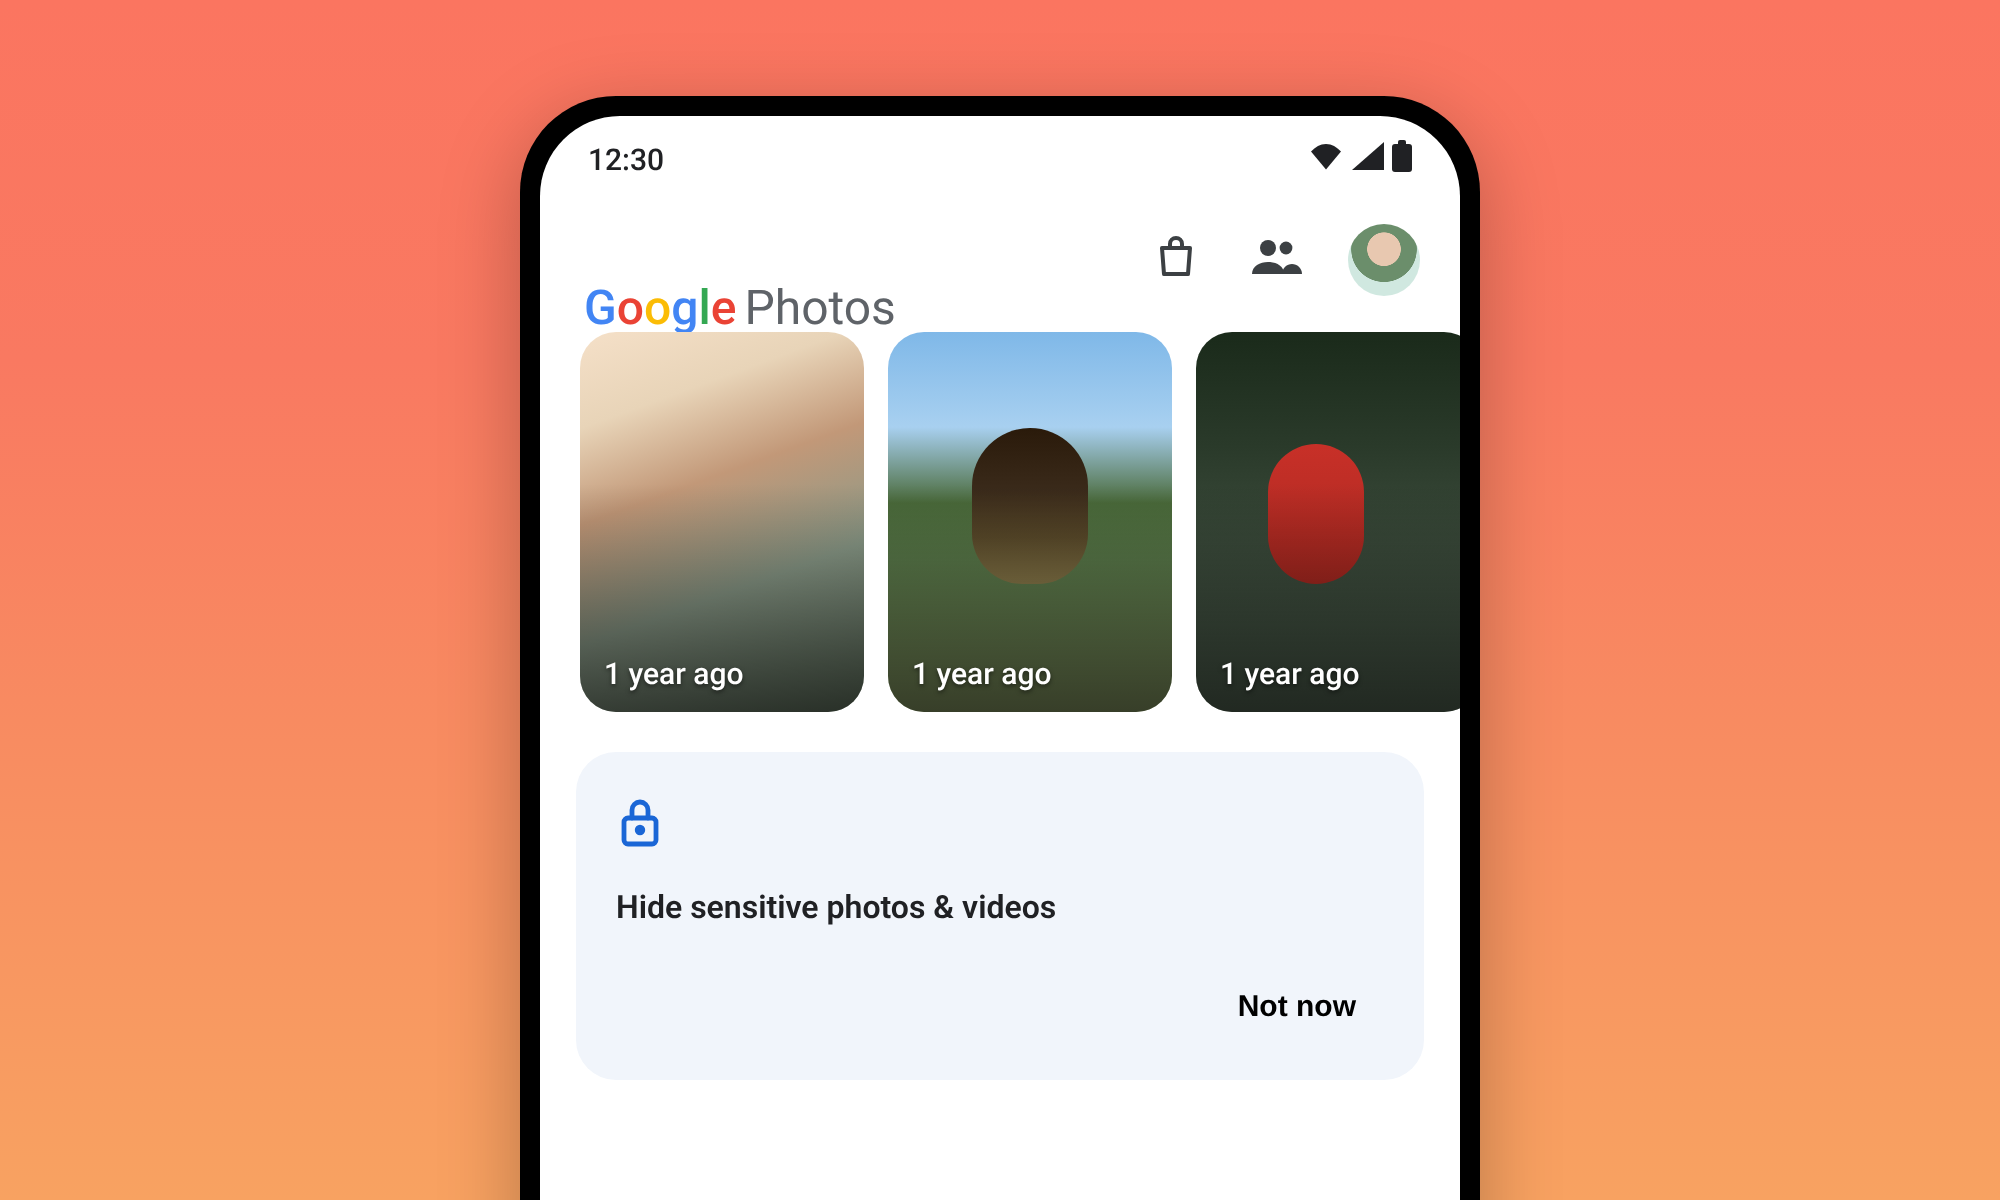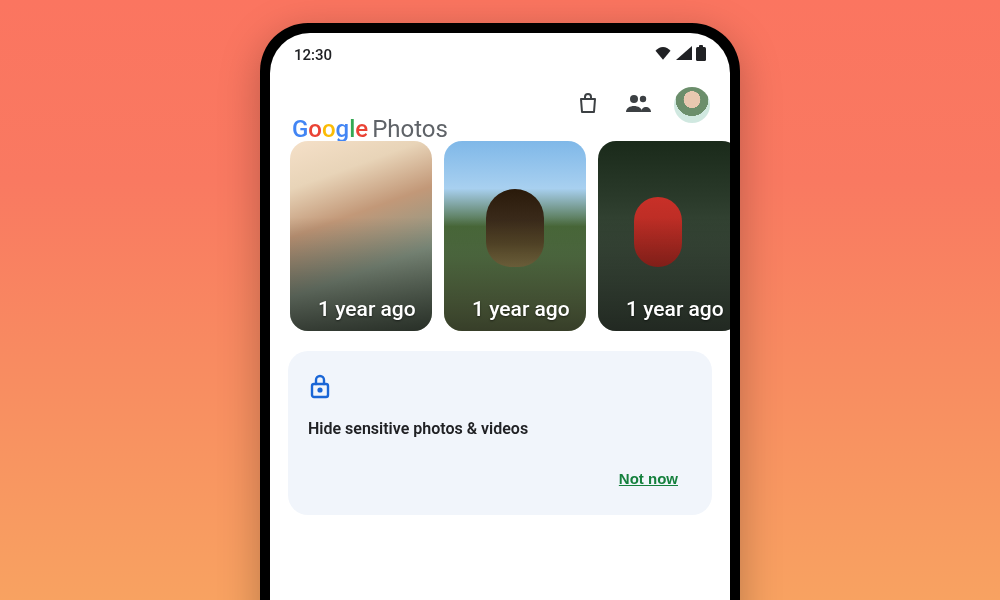--- a/index.html
+++ b/index.html
@@ -1,21 +1,21 @@
 <!DOCTYPE html>
 <html><head>
 <meta charset="utf-8">
 <style>
   * { box-sizing: border-box; margin: 0; padding: 0; }
   html, body { width: 1000px; height: 600px; overflow: hidden; font-family: -apple-system, Roboto, Arial, sans-serif; }
   .stage {
     width: 1000px; height: 600px;
     background: linear-gradient(180deg, #fb7560 0%, #f97961 30%, #f88b61 60%, #f8a261 100%);
     display: flex; align-items: flex-start; justify-content: center;
-    padding-top: 23px;
+    padding-top: 48px;
   }
   .phone {
     width: 480px; height: 720px;
     background: #000; border-radius: 48px;
     padding: 10px;
     position: relative;
     box-shadow: 0 10px 40px rgba(0,0,0,0.25);
   }
   .screen {
     width: 100%; height: 100%;
@@ -48,21 +48,21 @@
   }
   .memory {
     width: 142px; height: 190px; border-radius: 18px; flex-shrink: 0;
     position: relative; overflow: hidden; color: #fff;
   }
   .memory::after {
     content:""; position:absolute; left:0; right:0; bottom:0; height:60%;
     background: linear-gradient(180deg, rgba(0,0,0,0) 0%, rgba(0,0,0,0.55) 100%);
   }
   .memory .label {
-    position:absolute; left:28px; bottom:10px; z-index:2; font-size:21px; font-weight:500;
+    position:absolute; left:12px; bottom:10px; z-index:2; font-size:15px; font-weight:500;
     text-shadow: 0 1px 2px rgba(0,0,0,0.5);
   }
   .mem1 { background: linear-gradient(160deg,#f5e0c8 0%, #e8d4b8 20%, #c29878 40%, #8a9a88 65%, #5a6a58 100%); }
   .mem2 { background: linear-gradient(180deg,#7fb8e8 0%, #a8d0f0 25%, #4a6a3a 45%, #5a7a4a 60%, #7a8a5a 100%); }
   .mem2::before {
     content:""; position:absolute; left:50%; top:46%; transform:translate(-50%,-50%);
     width:58px; height:78px; border-radius:30px 30px 26px 26px;
     background: linear-gradient(180deg,#2a1a0a 0%, #3a2a1a 40%, #5a4a2a 70%, #8a7a4a 100%);
   }
   .mem3 { background: linear-gradient(180deg,#1a2a1a 0%, #2a3a2a 30%, #3a4a3a 55%, #4a5a4a 100%); }
@@ -72,21 +72,21 @@
     background: linear-gradient(180deg,#c83028 0%, #a82820 100%);
   }
   .promo {
     margin: 20px 18px 0 18px; background:#f1f5fb; border-radius: 20px;
     padding: 20px 20px 18px 20px;
   }
   .promo-top { display:flex; gap:16px; align-items:flex-start;flex-direction:column; }
   .promo-text .title { font-size: 16px; font-weight: 600; color:#202124; margin-bottom:4px; }
   .promo-text .body  { font-size: 14px; color:#5f6368; line-height:1.4; }
   .promo-actions { display:flex; justify-content:flex-end; gap:10px; margin-top:18px; align-items:center; }
-  .btn-text { color:#15803d; font-weight:600; font-size:15px; padding:10px 14px; background:transparent; border:none; cursor:pointer;text-decoration:underline; }
+  .btn-text { color:#000000; font-weight:600; font-size:15px; padding:10px 14px; background:transparent; border:none; cursor:pointer; }
   .btn-fill { background:#1a66d6; color:#fff; font-weight:600; font-size:15px; padding:12px 22px; border:none; border-radius:999px; cursor:pointer; }
   .lock-icon { flex-shrink:0; margin-top:2px; }
 </style>
 </head>
 <body>
 
 <div class="stage">
   <div class="phone">
     <div class="screen">
 

